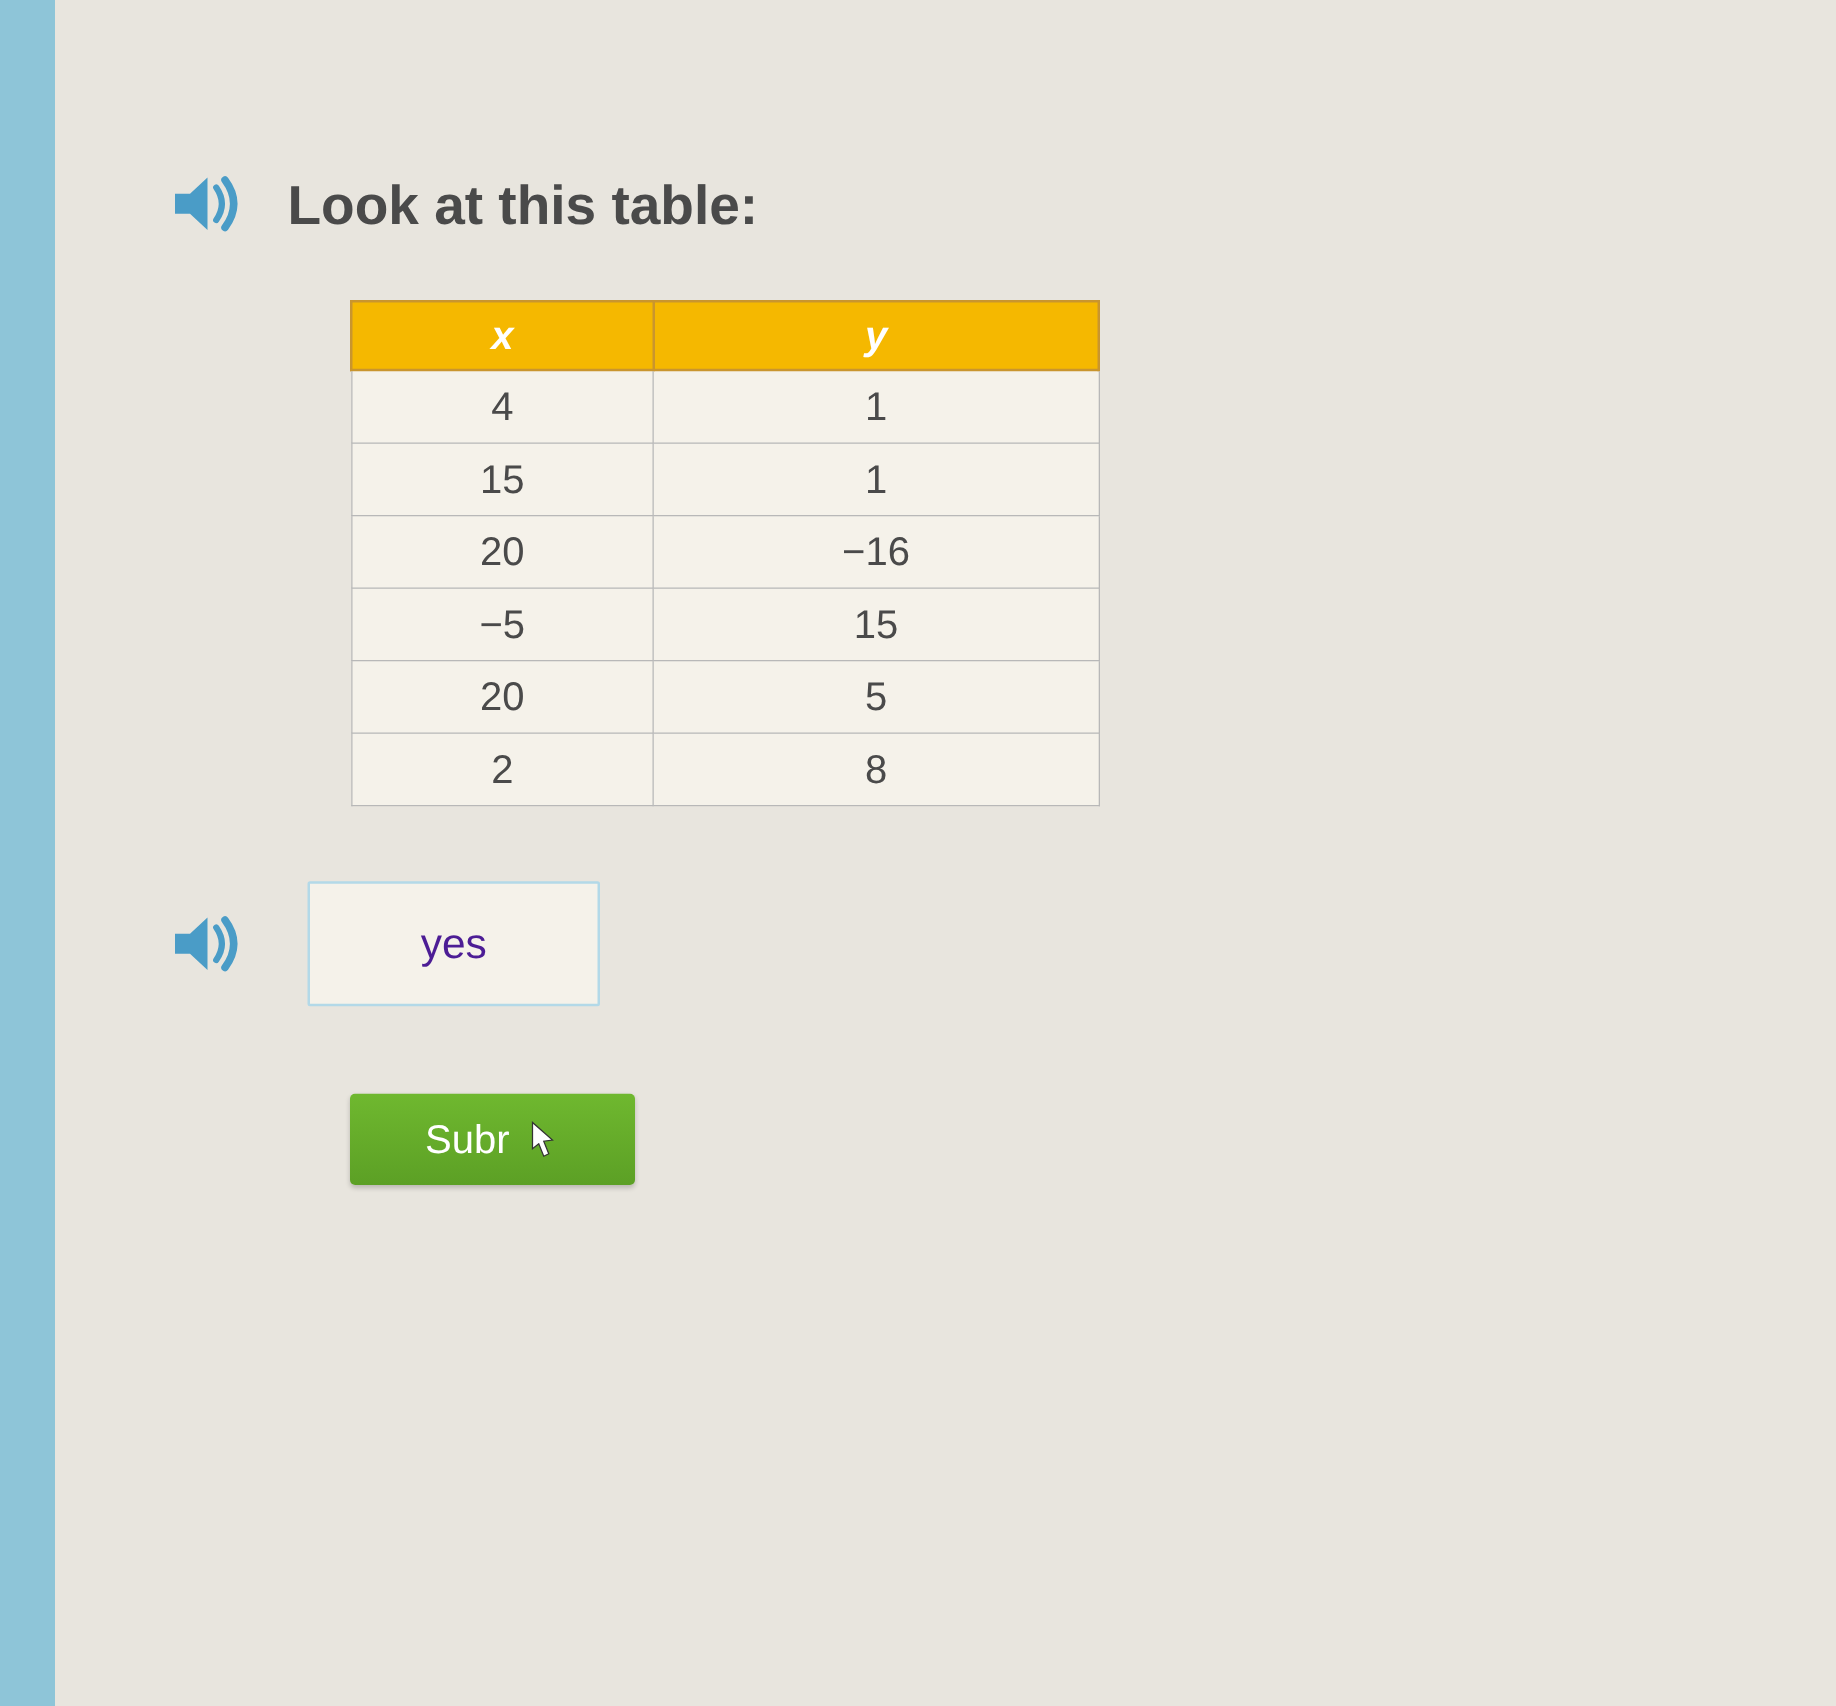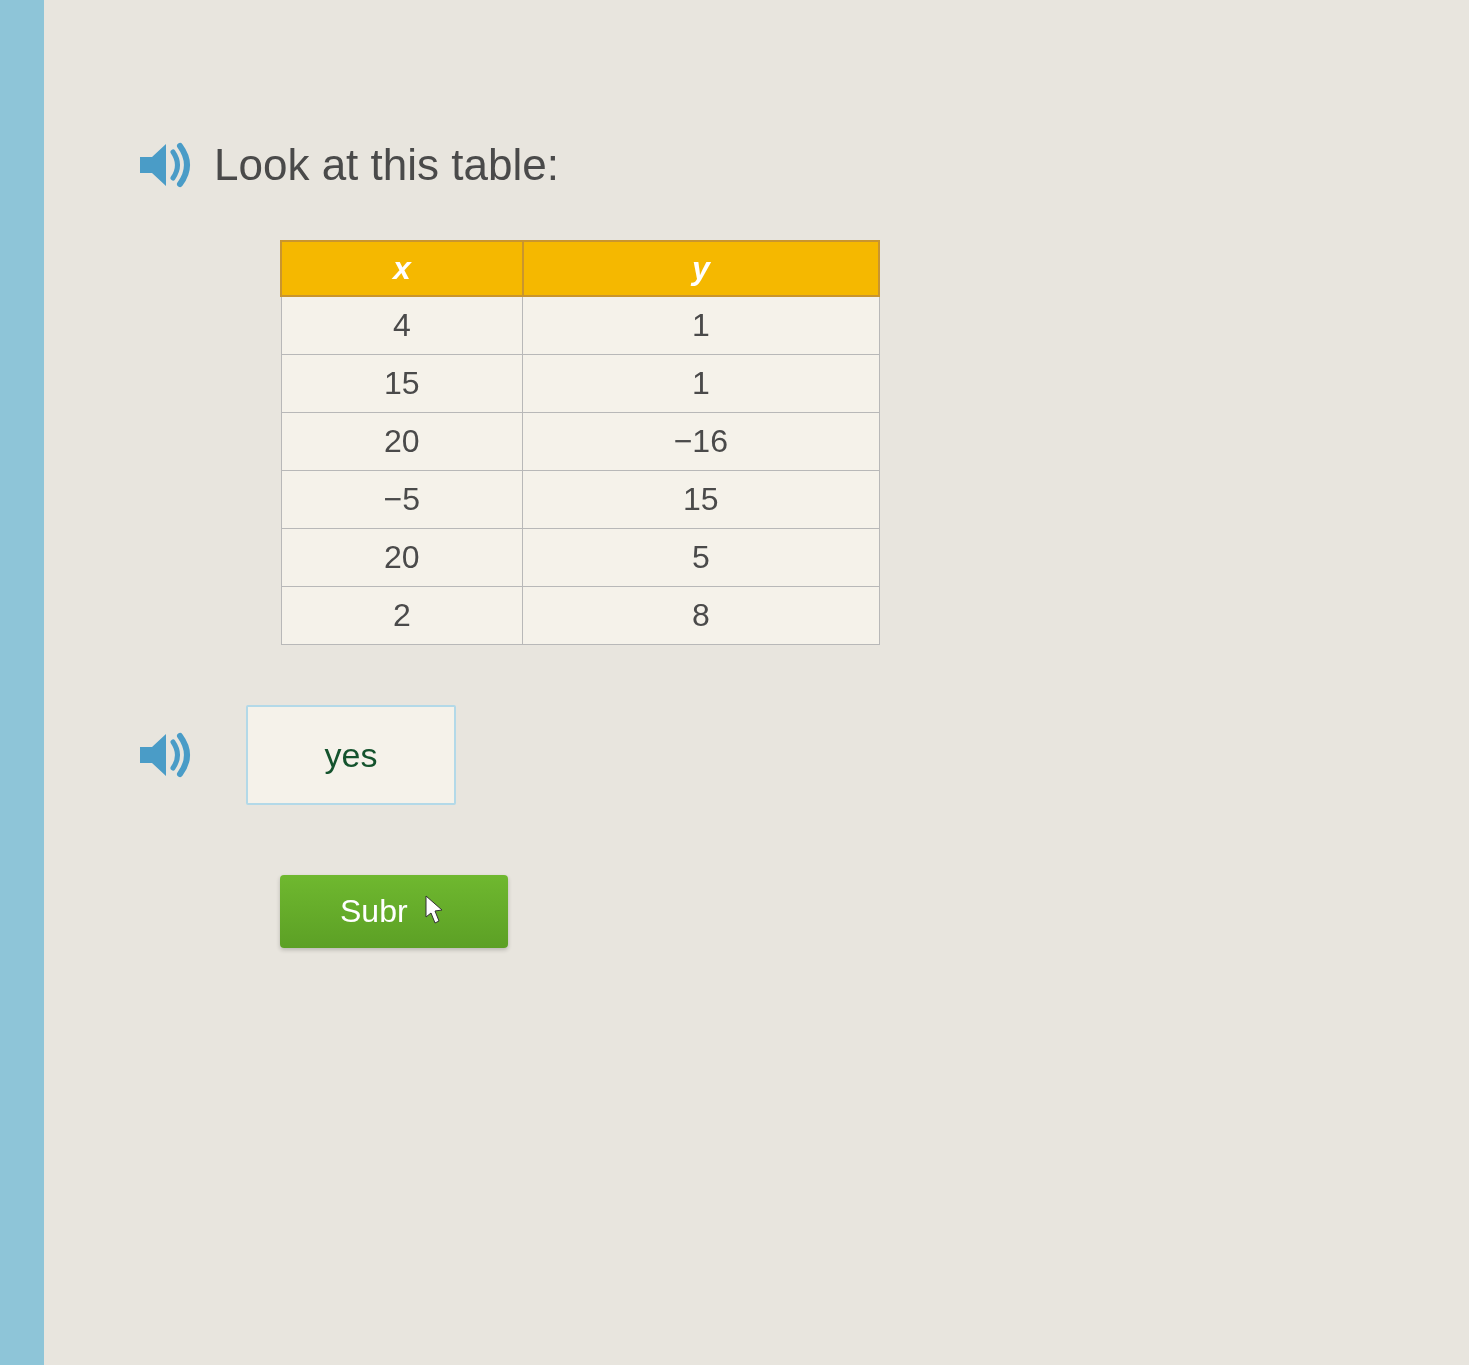--- a/index.html
+++ b/index.html
@@ -12,23 +12,23 @@
       background: linear-gradient(to right, #8ec5d8 0%, #8ec5d8 3%, #e8e5de 3%, #e8e5de 100%);
       min-height: 100vh;
       padding: 40px 0 0 60px;
     }
     .content {
       max-width: 1100px;
       padding: 100px 80px 40px 80px;
     }
     .prompt-line {
       display: flex;
-      align-items: center;
-      gap: 18px;
+      gap: 34px;
       margin-bottom: 50px;
+      font-weight: bold;
     }
     .speaker-icon {
       width: 56px;
       height: 46px;
       flex-shrink: 0;
       cursor: pointer;
     }
     .speaker-icon svg {
       width: 100%;
       height: 100%;
@@ -69,44 +69,44 @@
       align-items: center;
       gap: 40px;
       margin-left: 0;
       margin-top: 60px;
       margin-bottom: 70px;
     }
     .answer-row .speaker-icon {
       margin-right: 10px;
     }
     .option-button {
-      width: 210px;
+      width: 234px;
       height: 100px;
       border: 2px solid #b3d9e8;
       background: #f5f2ea;
-      color: #14532d;
+      color: #4c1d95;
       font-size: 34px;
       font-family: Verdana, Geneva, sans-serif;
       cursor: pointer;
       border-radius: 2px;
     }
     .submit-row {
       margin-left: 140px;
     }
     .submit-button {
       background: linear-gradient(#6fb82f, #5ca025);
       color: #fff;
       font-size: 32px;
       padding: 18px 60px;
       border: none;
       border-radius: 4px;
       cursor: pointer;
       font-family: Verdana, Geneva, sans-serif;
       display: inline-flex;
-      align-items: flex-start;
+      align-items: center;
       gap: 10px;
       box-shadow: 0 2px 4px rgba(0,0,0,0.2);
     }
     .submit-button .cursor-icon {
       width: 30px;
       height: 34px;
       display: inline-block;
     }
   </style>
 </head>

